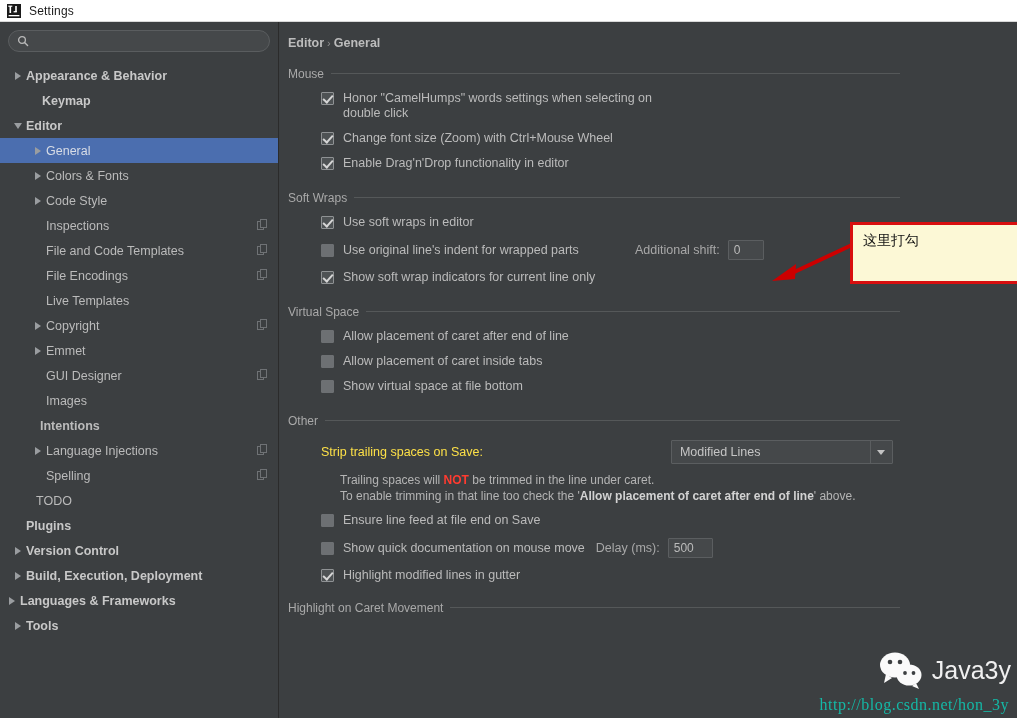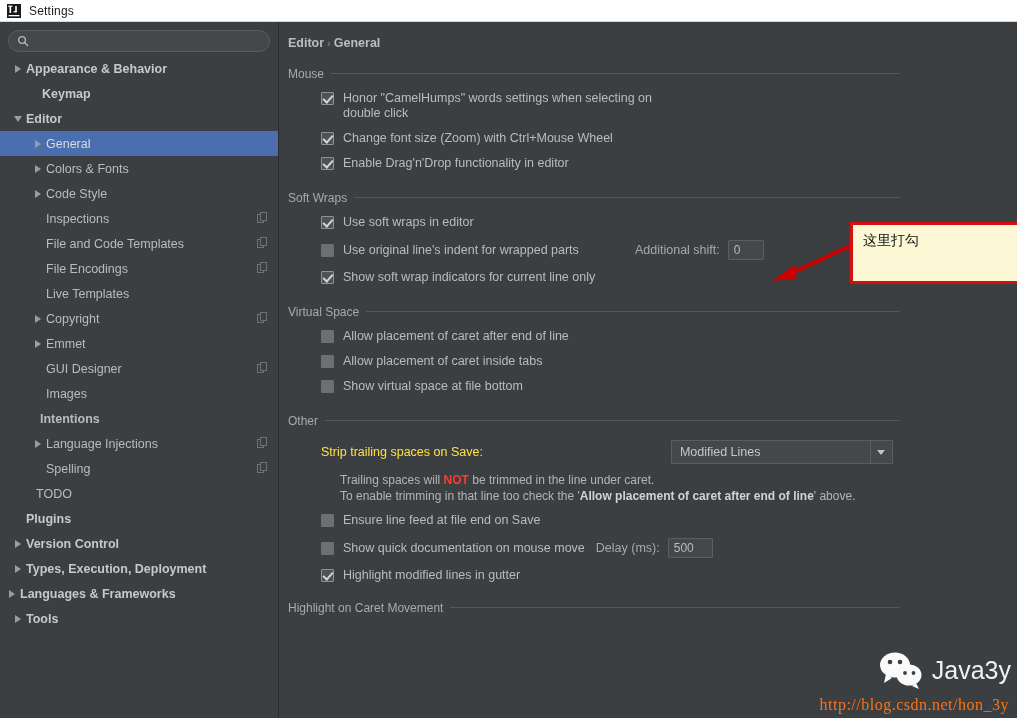--- a/index.html
+++ b/index.html
@@ -62,21 +62,21 @@
   #search-box svg { flex: 0 0 auto; }
   #search-input {
     border: 0; outline: 0; background: transparent;
     color: #bbbbbb;
     font-size: 12px;
     font-family: "Liberation Sans", sans-serif;
     margin-left: 5px;
     width: 100%;
     padding: 0;
   }
-  #tree { margin-top: 0; }
+  #tree { margin-top: 7px; }
   .tree-row {
     height: 25px;
     display: flex;
     align-items: center;
     padding-right: 10px;
     color: #bbbbbb;
     font-size: 12.5px;
     white-space: nowrap;
     cursor: default;
   }
@@ -287,21 +287,21 @@
   }
   #wm-name {
     color: #f0f0f0;
     font-size: 25px;
     margin-left: 8px;
     font-family: "Liberation Sans", sans-serif;
   }
   #wm-url {
     position: absolute;
     right: 8px; bottom: 4px;
-    color: #f97316;
+    color: #14b8a6;
     font-size: 16px;
     font-family: "Liberation Serif", serif;
     letter-spacing: .5px;
     z-index: 20;
     pointer-events: none;
   }
 </style>
 </head>
 <body>
 
@@ -455,21 +455,21 @@
         <div class="tree-row bold" style="padding-left: 10px;">
           <span class="twisty">
             <span class="tri-right"></span>
           </span>
           <span class="tree-label">Version Control</span>
         </div>
         <div class="tree-row bold" style="padding-left: 10px;">
           <span class="twisty">
             <span class="tri-right"></span>
           </span>
-          <span class="tree-label">Types, Execution, Deployment</span>
+          <span class="tree-label">Build, Execution, Deployment</span>
         </div>
         <div class="tree-row bold" style="padding-left: 4px;">
           <span class="twisty">
             <span class="tri-right"></span>
           </span>
           <span class="tree-label">Languages &amp; Frameworks</span>
         </div>
         <div class="tree-row bold" style="padding-left: 10px;">
           <span class="twisty">
             <span class="tri-right"></span>

